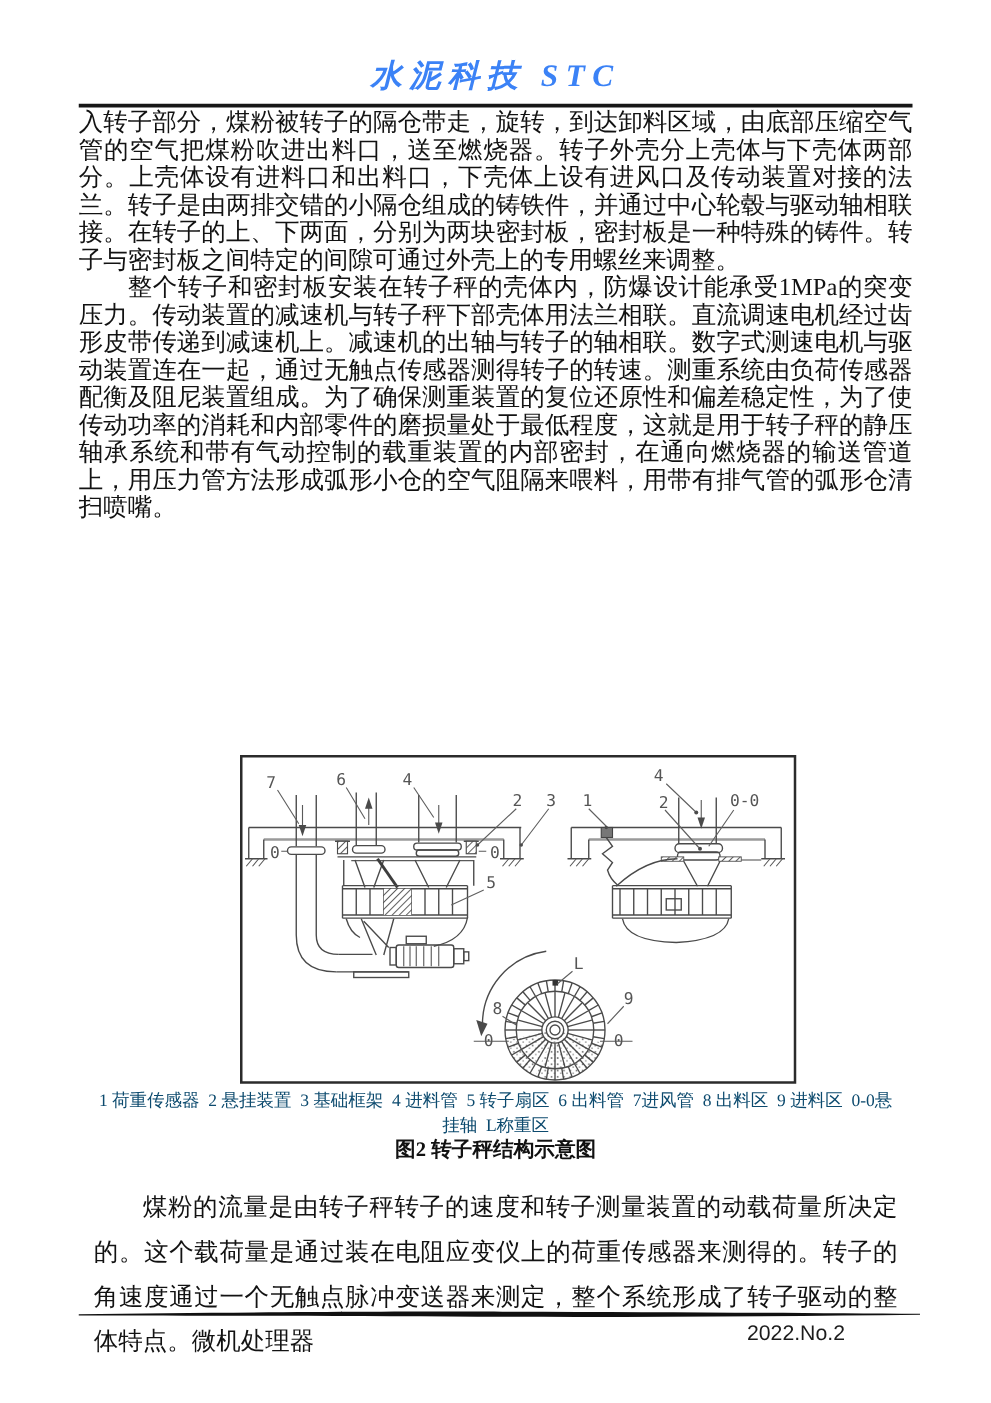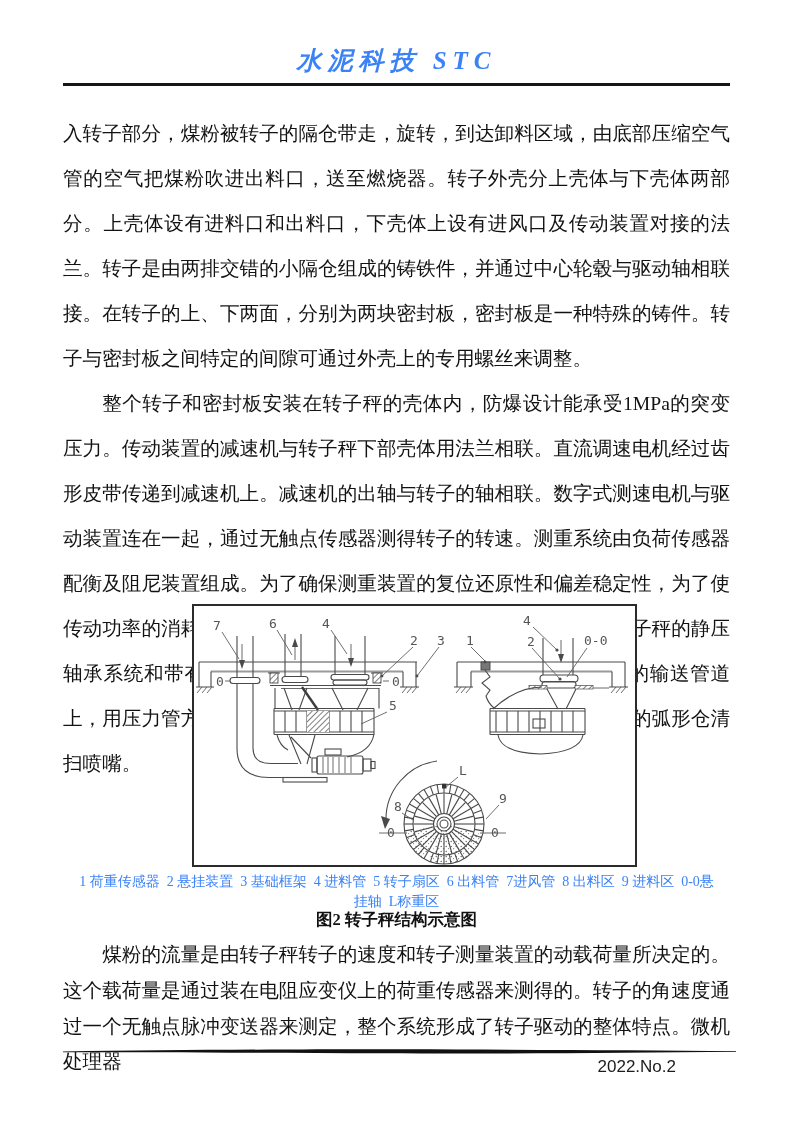--- a/index.html
+++ b/index.html
@@ -2,33 +2,33 @@
 <html><head>
 <meta charset="utf-8">
 <style>
   html,body{margin:0;padding:0;background:#ffffff;}
   .page{position:relative;width:793px;height:1122px;background:#fff;overflow:hidden;
         font-family:"Liberation Serif","DejaVu Serif",serif;color:#141414;}
   .header-title{position:absolute;top:44px;left:0;width:100%;text-align:center;
         font-size:25px;letter-spacing:6px;font-style:italic;font-weight:600;color:#3b82f6;}
   .header-rule{position:absolute;top:83px;left:63px;width:667px;height:2.5px;background:#161616;}
   .body-text{position:absolute;top:88px;left:63px;width:667px;font-size:19.6px;
-        line-height:45px;text-align:justify;text-justify:inter-character;color:#121212;margin-top:23px;}
+        line-height:22px;text-align:justify;text-justify:inter-character;color:#121212;}
   .body-text p{margin:0;}
   .body-text p.indent{text-indent:2em;}
   .fig-svg{position:absolute;left:185px;top:600px;}
   .fig-caption{position:absolute;left:63px;width:667px;text-align:center;font-size:14px;
-        line-height:20px;white-space:pre-wrap;color:#3b82f6;}
+        line-height:20px;white-space:pre-wrap;color:#0c4a6e;}
   .cap1{top:872px;}
   .cap2{top:892px;}
   .fig-title{position:absolute;top:909px;left:63px;width:667px;text-align:center;
         font-size:16.5px;font-weight:bold;color:#111;}
   .closing{position:absolute;top:937px;left:63px;width:667px;font-size:19.6px;
         line-height:35.8px;text-align:justify;text-justify:inter-character;color:#121212;}
-  .closing p{margin:0;text-indent:2em;}
+  .closing p{margin:12px;text-indent:2em;}
   .footer-rule{position:absolute;top:1048px;left:62px;}
   .page-num{position:absolute;top:1057px;left:0;width:100%;text-align:center;font-size:13px;
         font-family:"Liberation Sans","DejaVu Sans",sans-serif;color:#1c1c1c;}
   .issue{position:absolute;top:1057px;left:570px;width:106px;text-align:right;font-size:17px;
         font-family:"Liberation Sans","DejaVu Sans",sans-serif;color:#1c1c1c;}
   .dline{stroke:#4a4a4a;stroke-width:1.1;fill:none;}
   .thin{stroke:#5a5a5a;stroke-width:0.9;fill:none;}
   .gray{stroke:#9a9a9a;stroke-width:2;fill:none;}
   .lead{stroke:#5f5f5f;stroke-width:0.9;fill:none;}
   .lbl{font-family:"DejaVu Sans Mono","Liberation Mono",monospace;font-size:13px;fill:#555;}

